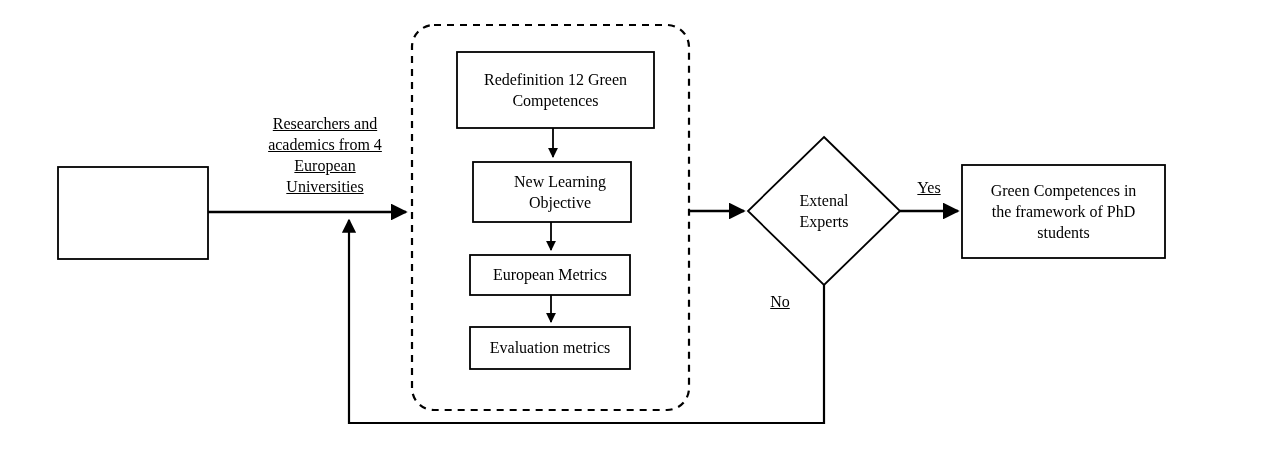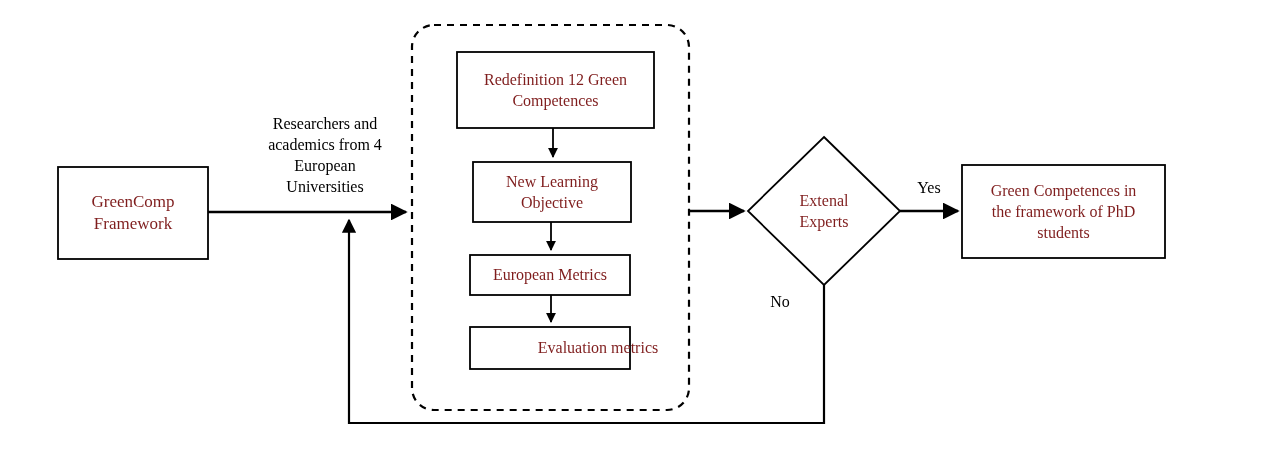--- a/index.html
+++ b/index.html
@@ -21,30 +21,31 @@
     top: 0;
     width: 1275px;
     height: 449px;
   }
   .node-text {
     position: absolute;
     display: flex;
     align-items: center;
     justify-content: center;
     text-align: center;
-    color: #7f1d1d;
+    color: #000000;
     line-height: 1.32;
     pointer-events: none;
   }
   .edge-label {
     position: absolute;
     color: #000000;
     text-align: center;
     line-height: 1.32;
     white-space: pre-line;
+    text-decoration: underline;
   }
   .fs-17 { font-size: 17px; }
   .fs-16 { font-size: 16px; }
 </style>
 </head>
 <body>
 
 <div id="canvas">
 
   <svg id="diagram-svg" viewBox="0 0 1275 449" xmlns="http://www.w3.org/2000/svg">
@@ -81,32 +82,30 @@
 
     <line x1="551" y1="295" x2="551" y2="322" stroke="#000000" stroke-width="1.8" marker-end="url(#arrow-sm)"></line>
 
     <line x1="689" y1="211" x2="744" y2="211" stroke="#000000" stroke-width="2.6" marker-end="url(#arrow)"></line>
 
     <line x1="900" y1="211" x2="958" y2="211" stroke="#000000" stroke-width="2.6" marker-end="url(#arrow)"></line>
 
     <path d="M 824 285 L 824 423 L 349 423 L 349 220" fill="none" stroke="#000000" stroke-width="2.2" marker-end="url(#arrow)"></path>
   </svg>
 
-  <div class="node-text fs-17" style="left:58px; top:167px; width:150px; height:92px; white-space:pre-line;">GreenComp
-Framework</div>
 
   <div class="node-text fs-16" style="left:457px; top:52px; width:197px; height:76px; white-space:pre-line;">Redefinition 12 Green
 Competences</div>
 
-  <div class="node-text fs-16" style="left:473px; top:162px; width:158px; height:60px; white-space:pre-line;">New Learning
+  <div class="node-text fs-16" style="left:473px; top:162px; width:158px; height:60px; white-space:pre-line;padding-left:8px;">New Learning
 Objective</div>
 
   <div class="node-text fs-16" style="left:470px; top:255px; width:160px; height:40px; white-space:pre-line;">European Metrics</div>
 
-  <div class="node-text fs-16" style="left:470px; top:327px; width:160px; height:42px; white-space:pre-line;margin-left:48px;">Evaluation metrics</div>
+  <div class="node-text fs-16" style="left:470px; top:327px; width:160px; height:42px; white-space:pre-line;">Evaluation metrics</div>
 
   <div class="node-text fs-16" style="left:964px; top:165px; width:199px; height:93px; white-space:pre-line;">Green Competences in
 the framework of PhD
 students</div>
 
   <div class="node-text fs-16" style="left:764px; top:174px; width:120px; height:74px; white-space:pre-line;">Extenal
 Experts</div>
 
   <div class="edge-label fs-16" style="left:240px; top:113px; width:170px;">Researchers and
 academics from 4

